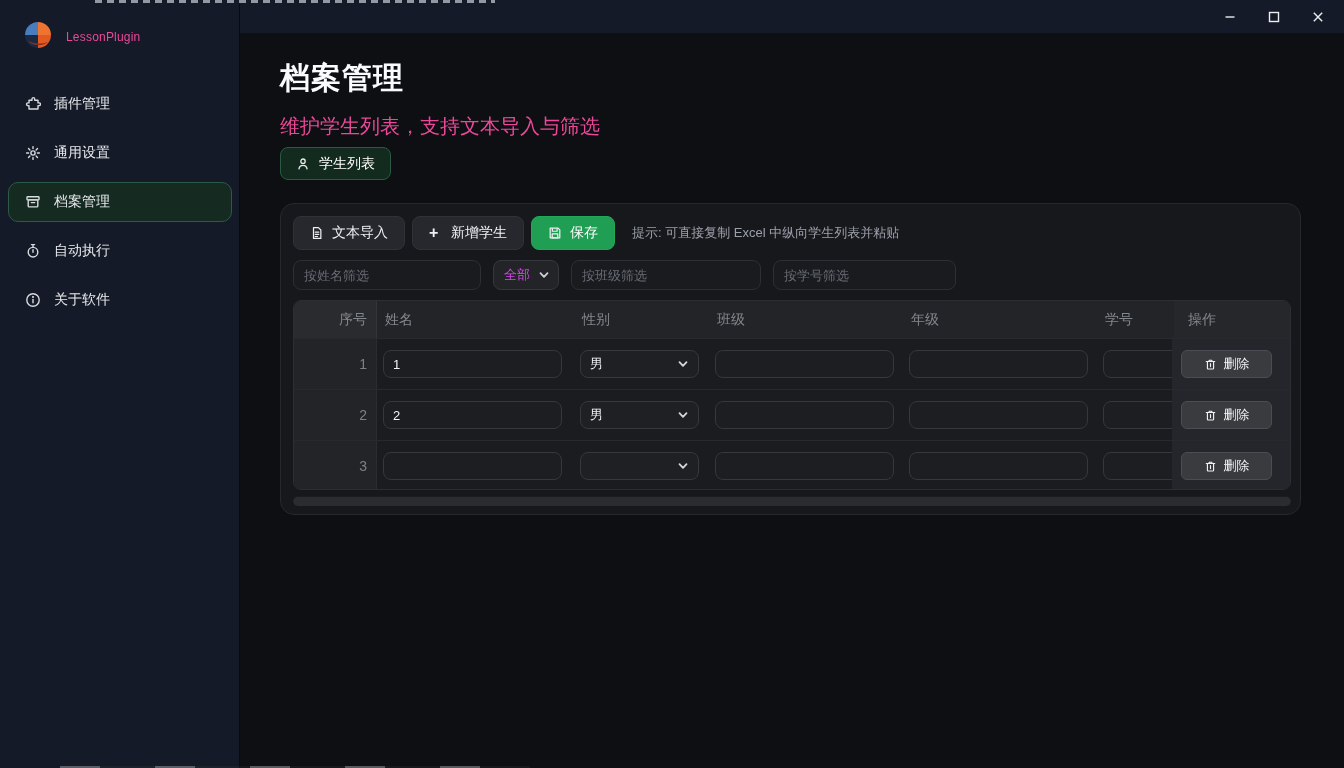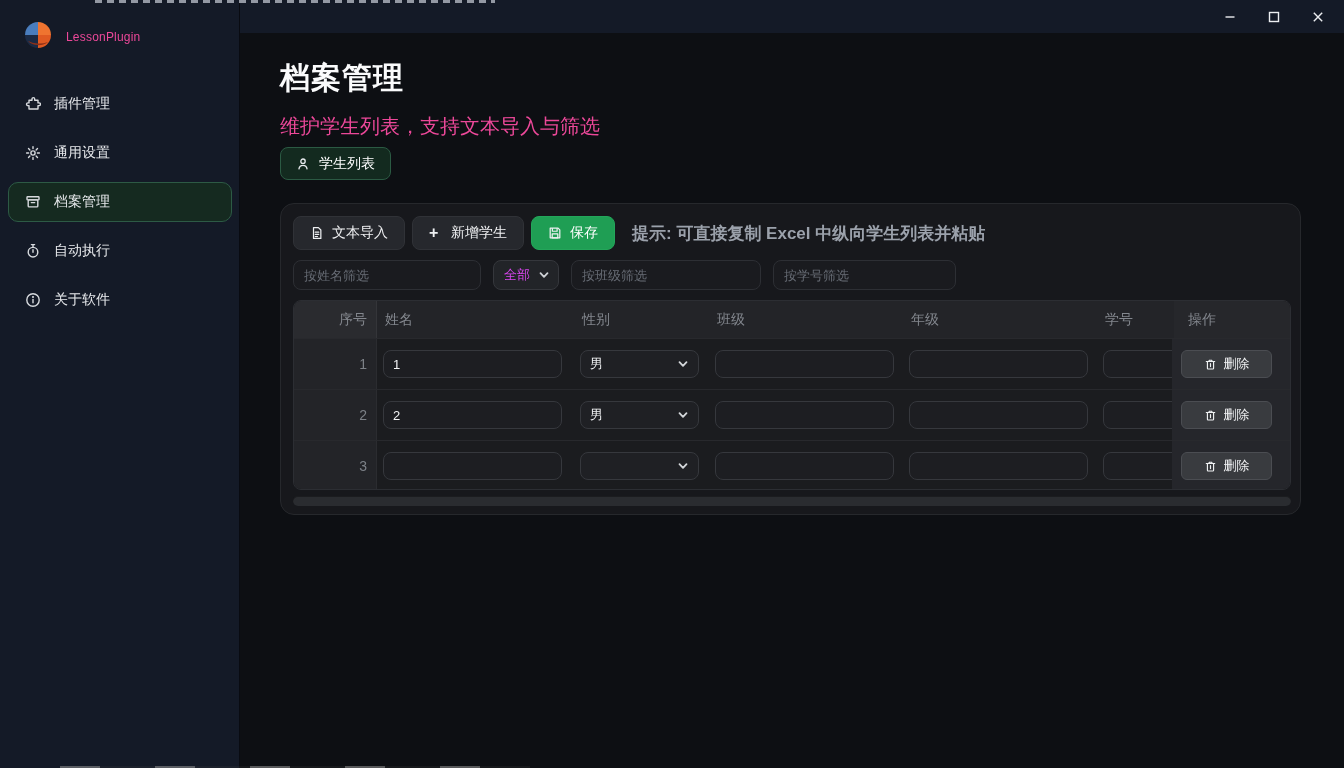--- a/index.html
+++ b/index.html
@@ -37,21 +37,21 @@
   .tab-chip .ti{width:14px;height:14px;color:#e8ebee;display:flex;}
   
   .card{position:absolute;left:40px;top:170px;width:1021px;height:312px;background:#17181c;
     border:1px solid #26282c;border-radius:14px;box-sizing:border-box;}
   .toolbar{position:absolute;left:12px;top:12px;height:34px;display:flex;align-items:center;gap:7px;}
   .btn{height:34px;padding:0 16px;border-radius:8px;background:#26282d;border:1px solid #303237;
     color:#f1f2f4;font-size:14px;display:inline-flex;align-items:center;gap:8px;box-sizing:border-box;cursor:default;}
   .btn .bi{width:14px;height:14px;display:flex;color:#eef0f2;}
   .btn.green{background:#1f9e54;border-color:#23a65a;color:#ffffff;}
   .plus-glyph{font-size:16px;line-height:14px;font-weight:bold;}
-  .hint{margin-left:10px;font-size:17px;color:#9ba1ab;font-weight:bold;}
+  .hint{margin-left:10px;font-size:13px;color:#9ba1ab;}
   
   .filters{position:absolute;left:12px;top:56px;display:flex;gap:12px;align-items:flex-start;}
   .f-input{height:30px;border-radius:8px;background:#1a1b1f;border:1px solid #2d2f34;
     padding:0 10px;color:#e5e7eb;font-size:13px;box-sizing:border-box;outline:none;
     font-family:"Liberation Sans","DejaVu Sans",sans-serif;}
   .f-input::placeholder{color:#686d76;}
   .sel{height:30px;border-radius:8px;background:#222428;border:1px solid #35373c;color:#d946ef;
     font-size:13px;display:inline-flex;align-items:center;justify-content:space-between;
     padding:0 8px 0 10px;box-sizing:border-box;cursor:default;}
   .sel .chev{width:12px;height:12px;color:#cfd2d6;display:flex;}

